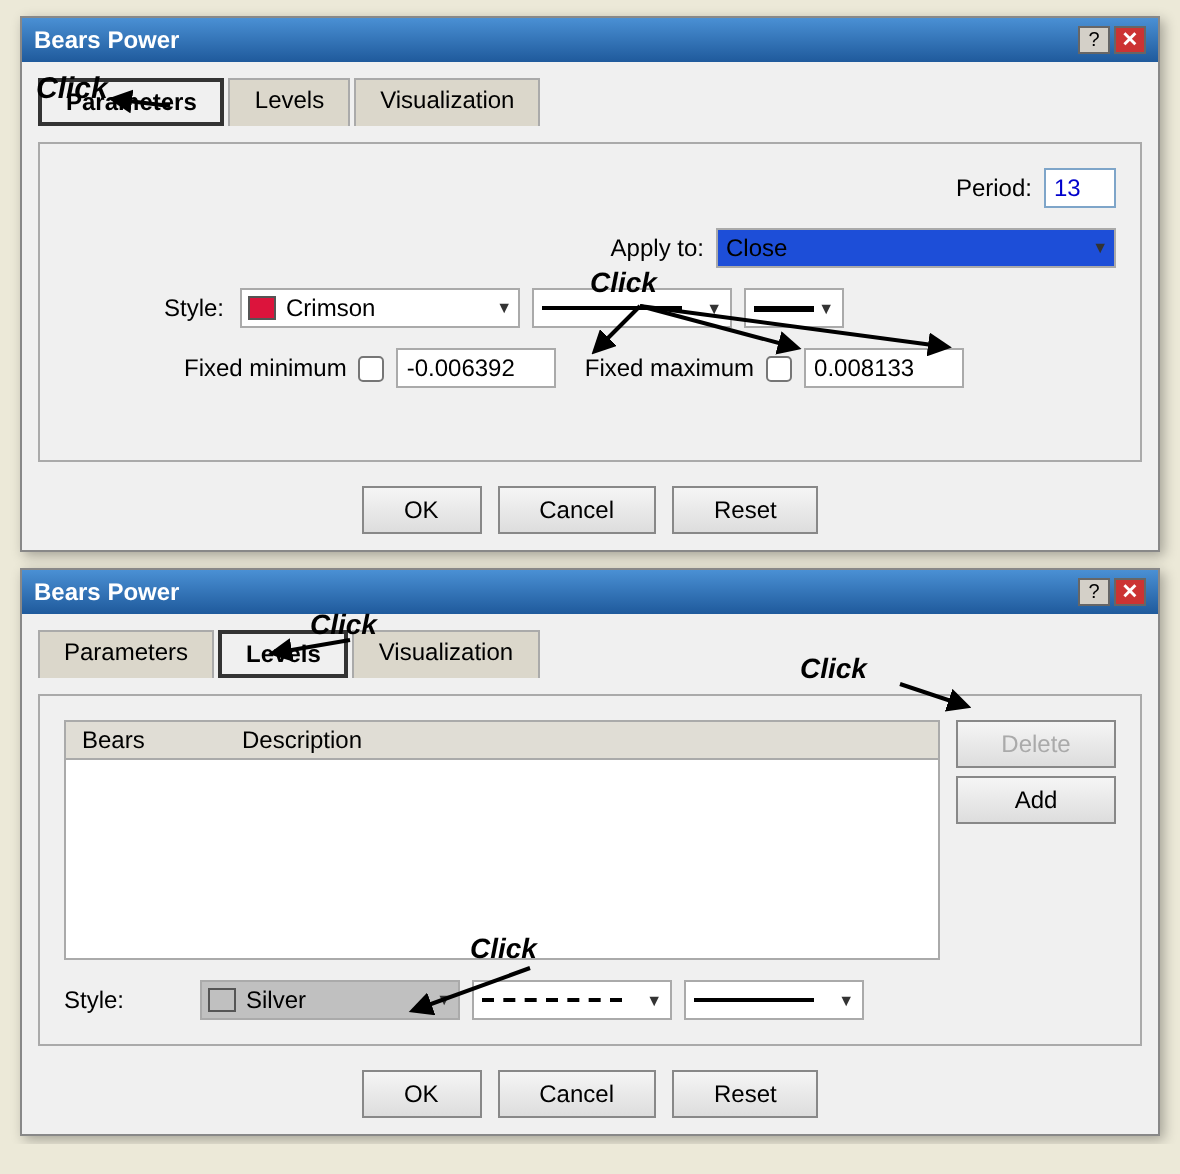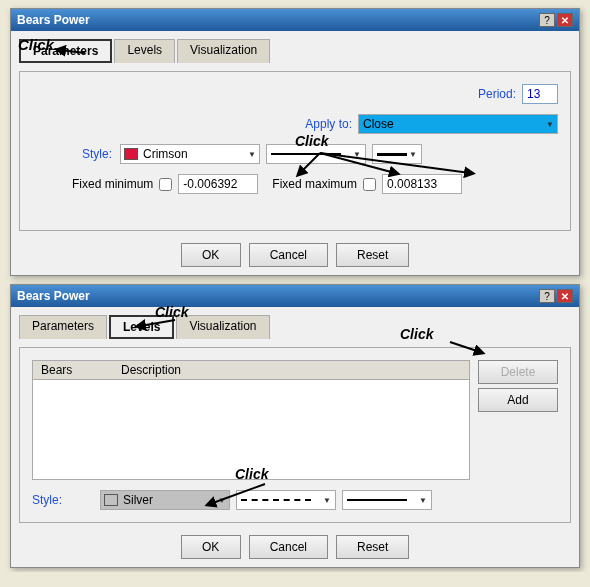--- a/index.html
+++ b/index.html
@@ -92,36 +92,36 @@
     .form-row {
       display: flex;
       align-items: center;
       margin-bottom: 10px;
     }
 
     .form-label {
       text-align: right;
       min-width: 100px;
       margin-right: 8px;
-      color: #1d4ed8;
+      color: #000000;
     }
 
     .text-input {
       border: 1px solid #7ea5c9;
       background: white;
       padding: 1px 4px;
       font-size: 12px;
       height: 20px;
       color: #0000cc;
       width: 40px;
     }
 
     .select-box {
       border: 1px solid #aaa;
-      background: #0ea5e9;
+      background: #1d4ed8;
       padding: 1px 4px;
       font-size: 12px;
       height: 20px;
       width: 160px;
       appearance: none;
       -webkit-appearance: none;
       position: relative;
     }
 
     .select-wrapper {
@@ -365,21 +365,21 @@
             </div>
             <div class="line-style-box">
               <div class="solid-line"></div>
             </div>
             <div class="line-width-box">
               <div class="thick-line"></div>
             </div>
           </div>
         </div>
 
-        <div class="fixed-row" style="margin-left: 40px; margin-bottom:10px;">
+        <div class="fixed-row" style="margin-left: 60px; margin-bottom:10px;">
           <span class="fixed-label">Fixed minimum</span>
           <input type="checkbox" style="width: 13px; height: 13px;">
           <input type="text" class="fixed-value" value="-0.006392" style="width: 80px;">
           <span class="fixed-label" style="margin-left:8px;">Fixed maximum</span>
           <input type="checkbox" style="width: 13px; height: 13px;">
           <input type="text" class="fixed-value" value="0.008133" style="width: 80px;">
         </div>
       </div>
       <div class="button-row">
         <button class="btn">OK</button>

